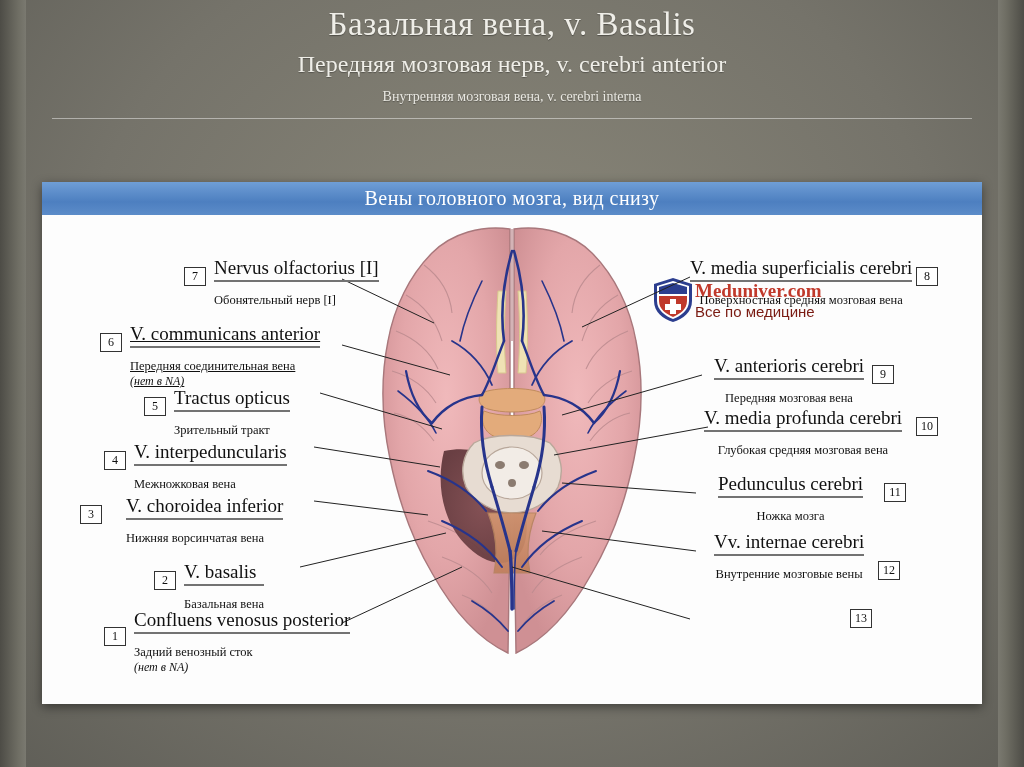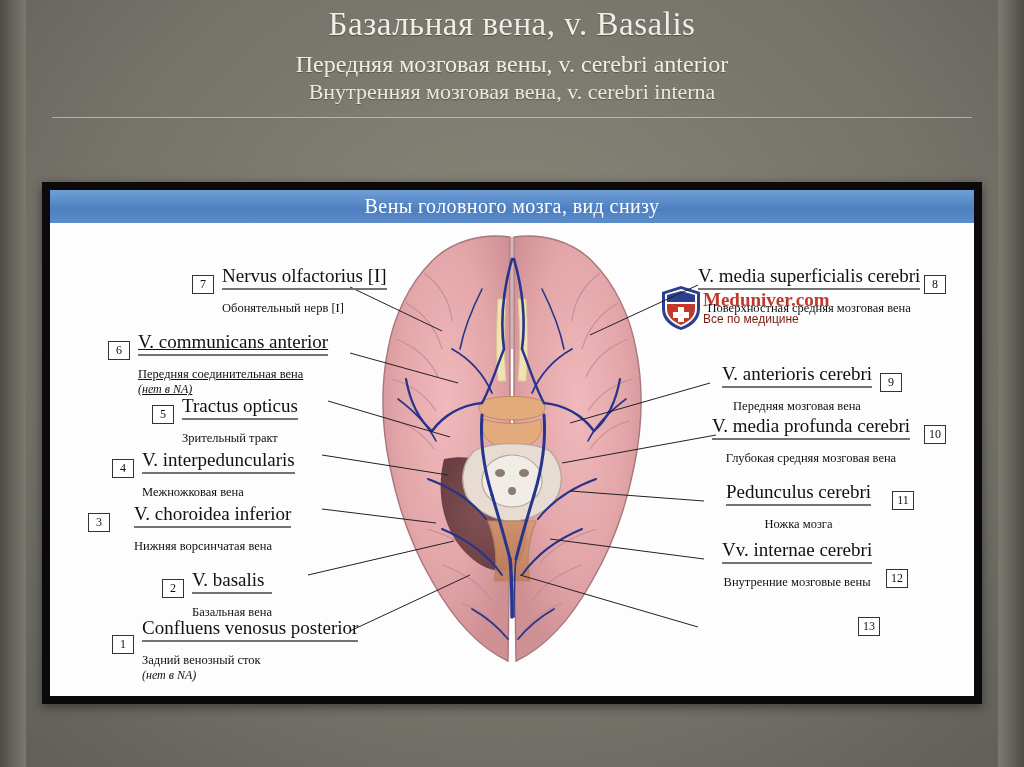--- a/index.html
+++ b/index.html
@@ -50,42 +50,41 @@
     line-height: 1.15;
     text-shadow: 0 1px 1px rgba(0,0,0,0.35);
   }
   .title-2 {
     font-size: 24px;
     margin-top: 6px;
     line-height: 1.2;
     text-shadow: 0 1px 1px rgba(0,0,0,0.3);
   }
   .title-3 {
-    font-size: 22px;
-    margin-top: 0;
+    font-size: 14px;
+    margin-top: 10px;
     line-height: 1.2;
     color: #e9e8e2;
     text-shadow: 0 1px 1px rgba(0,0,0,0.3);
   }
   .title-rule {
     margin: 12px auto 0;
     height: 1px;
     width: 920px;
     background: rgba(255,255,255,0.45);
   }
 
   
   .figure-frame {
     position: absolute;
     left: 42px;
     top: 182px;
     width: 940px;
     height: 522px;
     background: #0a0a0a;
-    padding: 8px;
     box-sizing: border-box;
     box-shadow: 0 3px 10px rgba(0,0,0,0.45);
   }
   .figure-inner {
     position: relative;
     width: 100%;
     height: 100%;
     background: #ffffff;
     overflow: hidden;
   }
@@ -177,33 +176,33 @@
   }
   .wm-text-main {
     font-family: "Liberation Serif", serif;
     font-size: 19px;
     color: #c0392b;
     font-weight: bold;
     line-height: 1;
   }
   .wm-text-sub {
     font-family: "Liberation Sans", sans-serif;
-    font-size: 12px;
+    font-size: 15px;
     color: #7a1b12;
     margin-top: 3px;
   }
 </style>
 </head>
 <body>
 
 <div class="slide">
 
   <div class="title-block">
     <div class="title-1">Базальная вена, v. Basalis</div>
-    <div class="title-2">Передняя мозговая вены, v. cerebri anterior</div>
+    <div class="title-2">Передняя мозговая нерв, v. cerebri anterior</div>
     <div class="title-3">Внутренняя мозговая вена, v. cerebri interna</div>
     <div class="title-rule"></div>
   </div>
 
   <div class="figure-frame">
     <div class="figure-inner">
 
       <div class="fig-header">Вены головного мозга, вид снизу</div>
 
       <div class="canvas">

